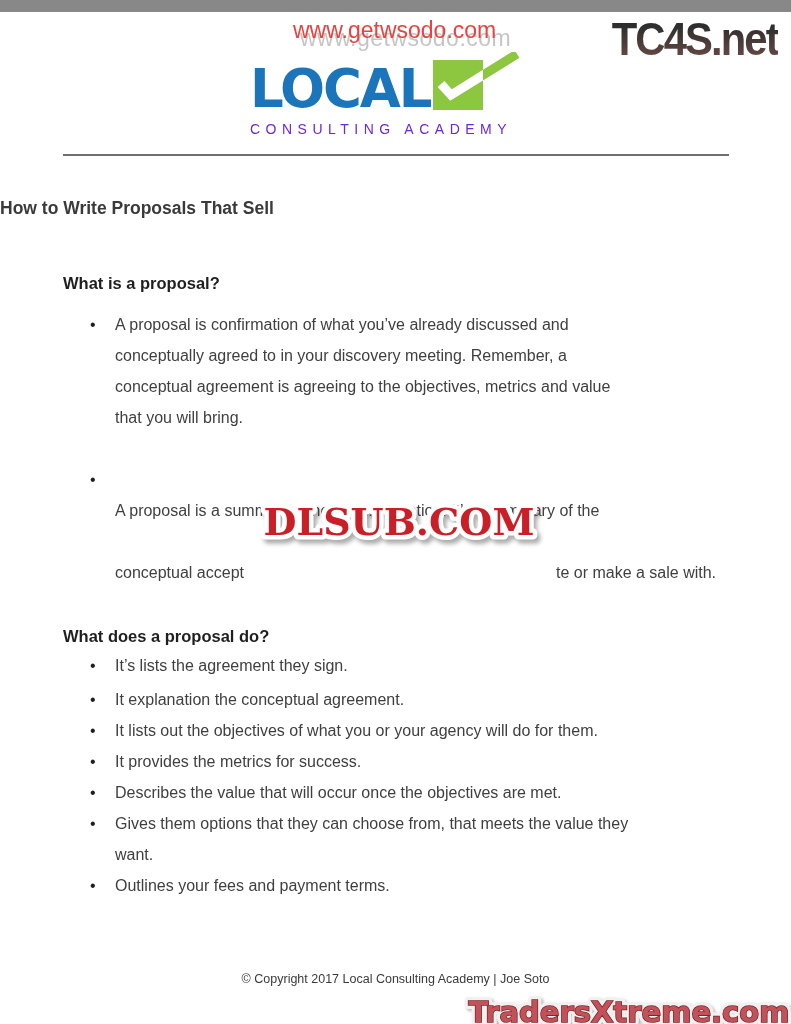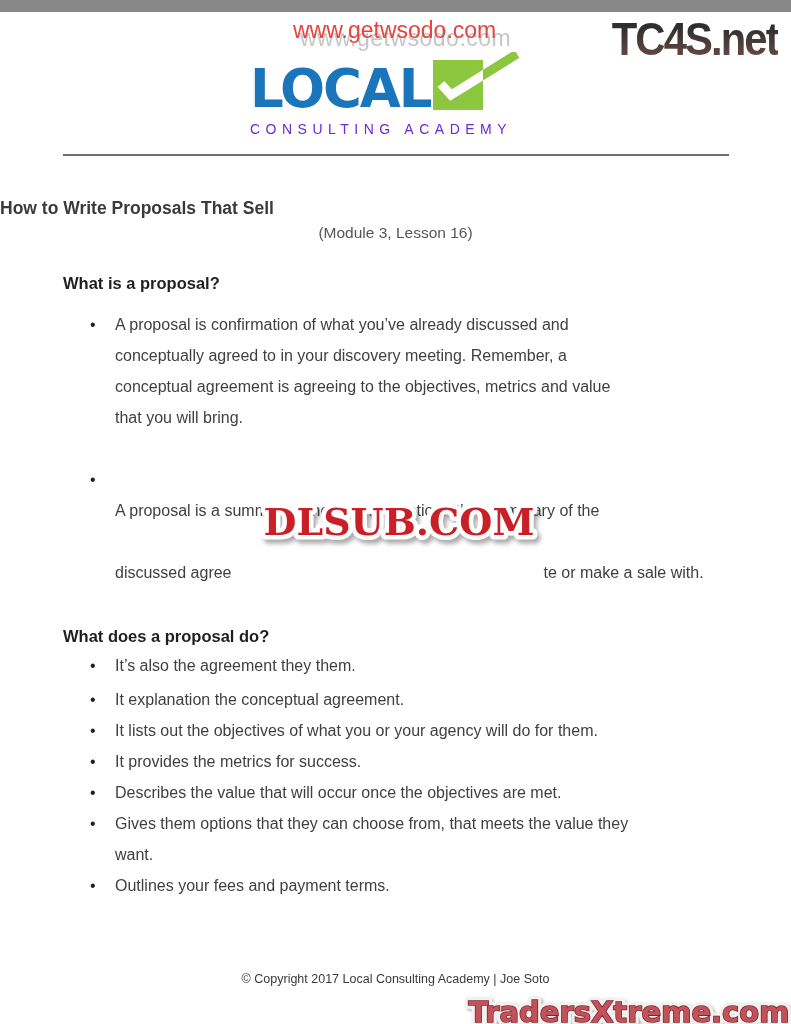--- a/index.html
+++ b/index.html
@@ -129,34 +129,33 @@
           <path d="M8 32 L18 43 L84 2" stroke="#ffffff" stroke-width="9" fill="none" clip-path="url(#sqclip)"></path>
         </svg>
       </span>
     </div>
     <div class="logo-tagline">CONSULTING ACADEMY</div>
   </div>
 
   <div class="divider"></div>
 
   <div class="doc-title">How to Write Proposals That Sell</div>
-  <div class="doc-subtitle">(Module 3, Lesson 16)</div>
 
   <div class="sec-heading h1a">What is a proposal?</div>
 
   <ul class="doc-list list1">
     <li>A proposal is confirmation of what you’ve already discussed and
 conceptually agreed to in your discovery meeting. Remember, a
 conceptual agreement is agreeing to the objectives, metrics and value
 that you will bring.</li>
     <li>
       <div>A proposal is a summation, not an explanation. It’s a summary of the</div>
-      <div><span>discussed agree</span><span class="wm-gap"></span><span>te or make a sale with.</span></div>
+      <div><span>conceptual accept</span><span class="wm-gap"></span><span>te or make a sale with.</span></div>
     </li>
-    <li>It’s also the agreement they them.</li>
+    <li>It’s lists the agreement they sign.</li>
   </ul>
 
   <div class="sec-heading h2a">What does a proposal do?</div>
 
   <ul class="doc-list list2">
     <li>It explanation the conceptual agreement.</li>
     <li>It lists out the objectives of what you or your agency will do for them.</li>
     <li>It provides the metrics for success.</li>
     <li>Describes the value that will occur once the objectives are met.</li>
     <li>Gives them options that they can choose from, that meets the value they

